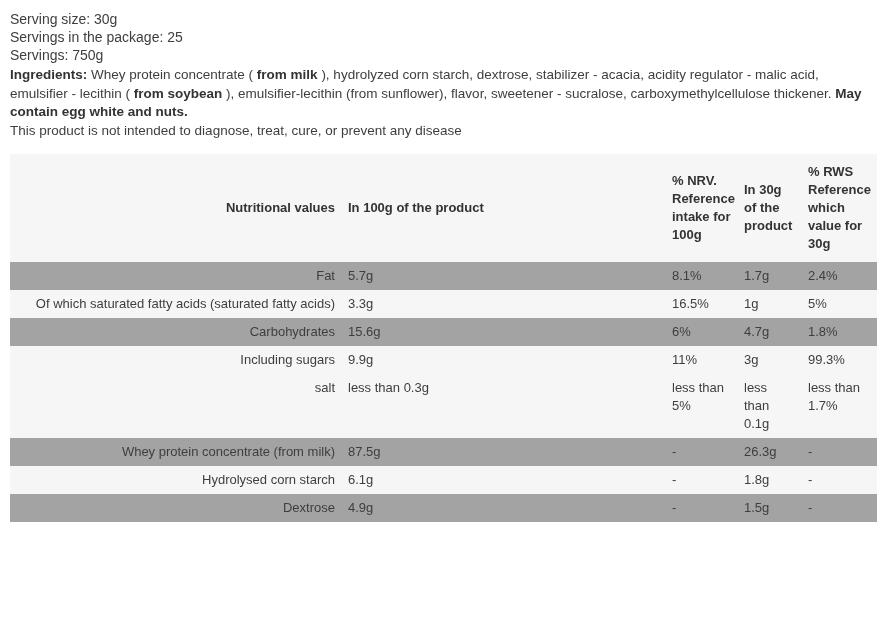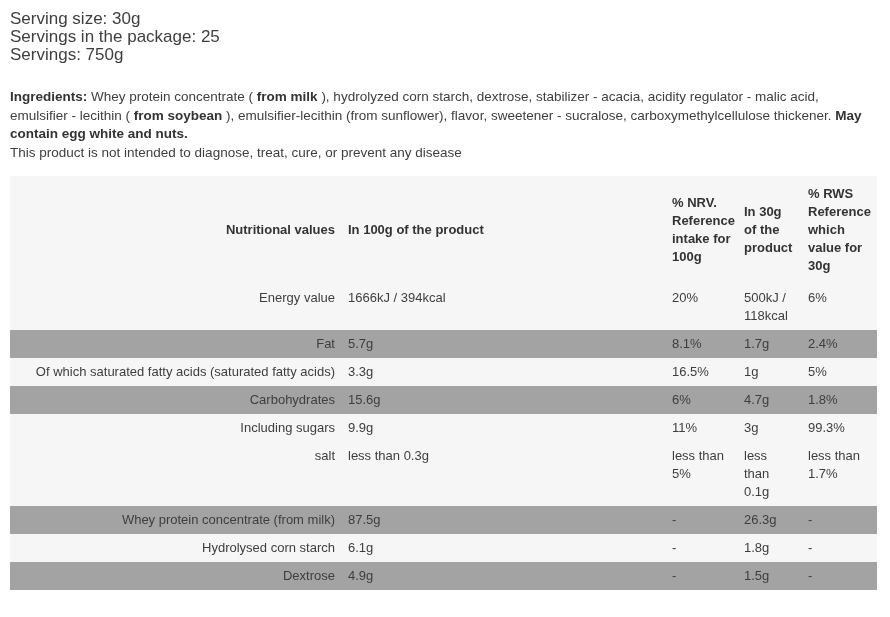--- a/index.html
+++ b/index.html
@@ -5,25 +5,25 @@
   * { box-sizing: border-box; margin: 0; padding: 0; }
   html, body {
     width: 890px; height: 617px;
     background: #ffffff;
     font-family: "Liberation Sans", sans-serif;
     color: #3e3e3e;
     overflow: hidden;
   }
   .page { padding: 10px 0 0 10px; width: 890px; }
 
-  .info-block { font-size: 17px; line-height: 18px; }
+  .info-block { font-size: 14px; line-height: 18px; }
   .info-block div { white-space: nowrap; }
 
   .ingredients {
-    margin-top: 24px;
+    margin-top: 2px;
     width: 868px;
     font-size: 13.5px;
     line-height: 18.5px;
     color: #3e3e3e;
   }
   .ingredients b { color: #333333; }
 
   .disclaimer {
     font-size: 13.5px;
     line-height: 18px;
@@ -98,27 +98,20 @@
     <thead>
       <tr>
         <th>Nutritional values</th>
         <th>In 100g of the product</th>
         <th>% NRV. Reference intake for 100g</th>
         <th>In 30g of the product</th>
         <th>% RWS Reference which value for 30g</th>
       </tr>
     </thead>
     <tbody>
-        <tr class="shade tall">
-          <td>Energy value</td>
-          <td>1666kJ / 394kcal</td>
-          <td>20%</td>
-          <td>500kJ / 118kcal</td>
-          <td>6%</td>
-        </tr>
         <tr class="">
           <td>Fat</td>
           <td>5.7g</td>
           <td>8.1%</td>
           <td>1.7g</td>
           <td>2.4%</td>
         </tr>
         <tr class="shade ">
           <td>Of which saturated fatty acids (saturated fatty acids)</td>
           <td>3.3g</td>

